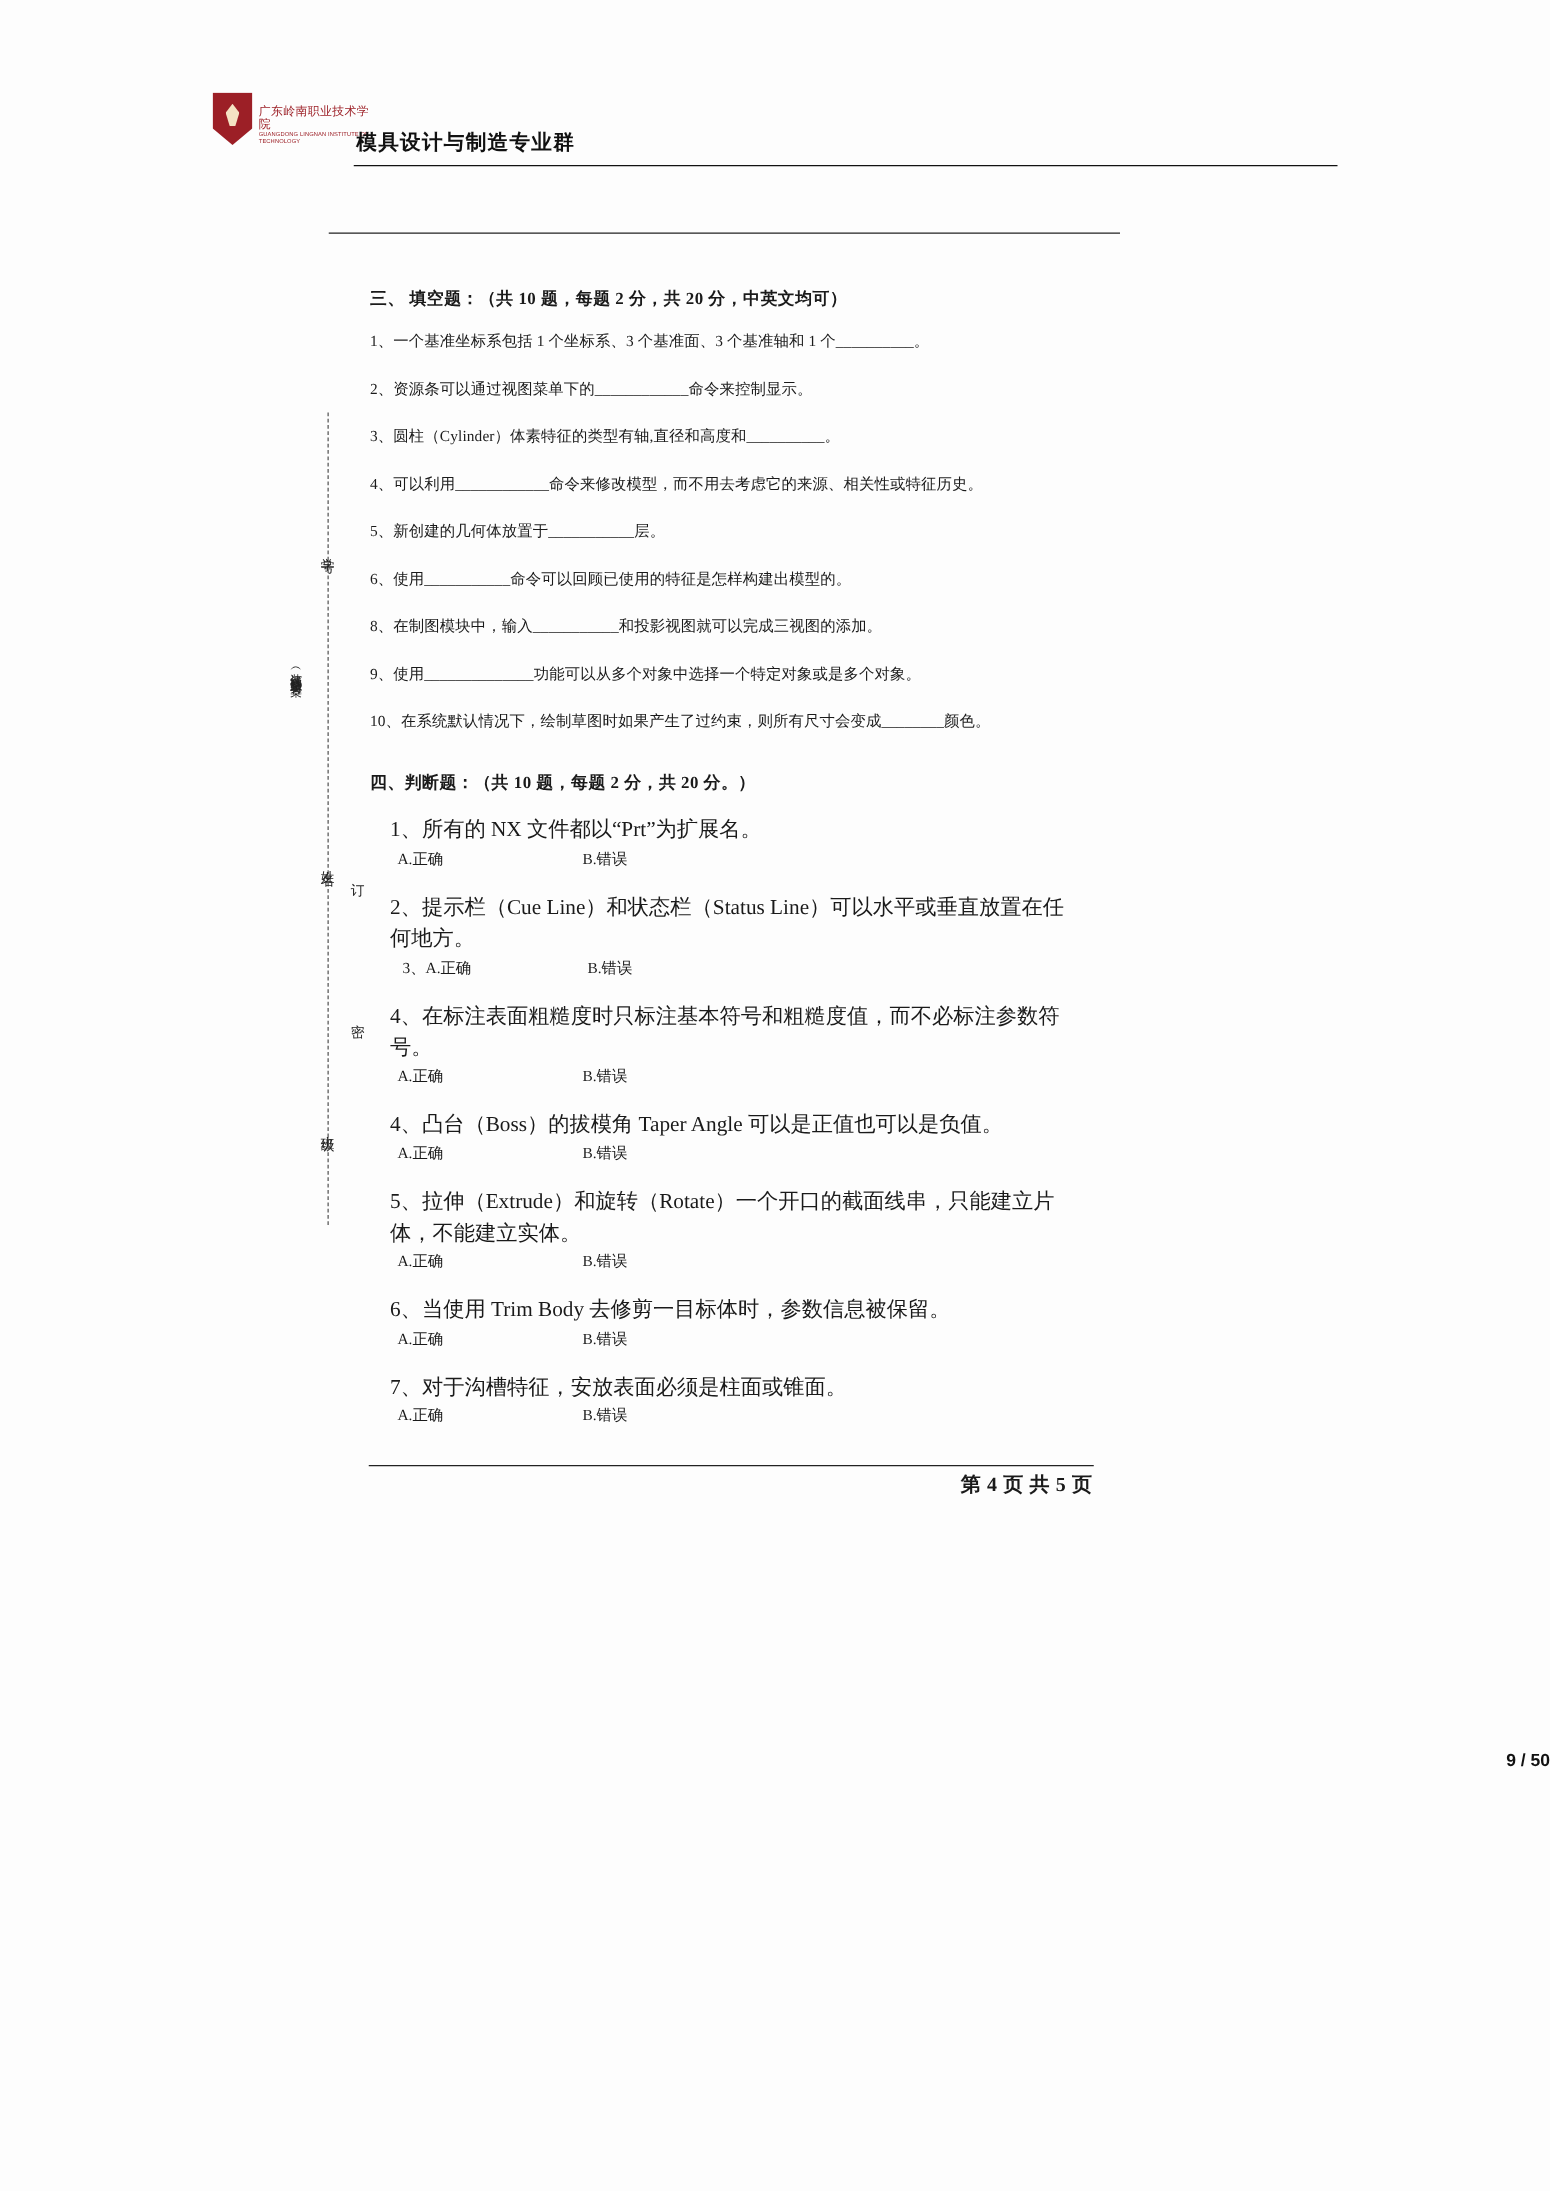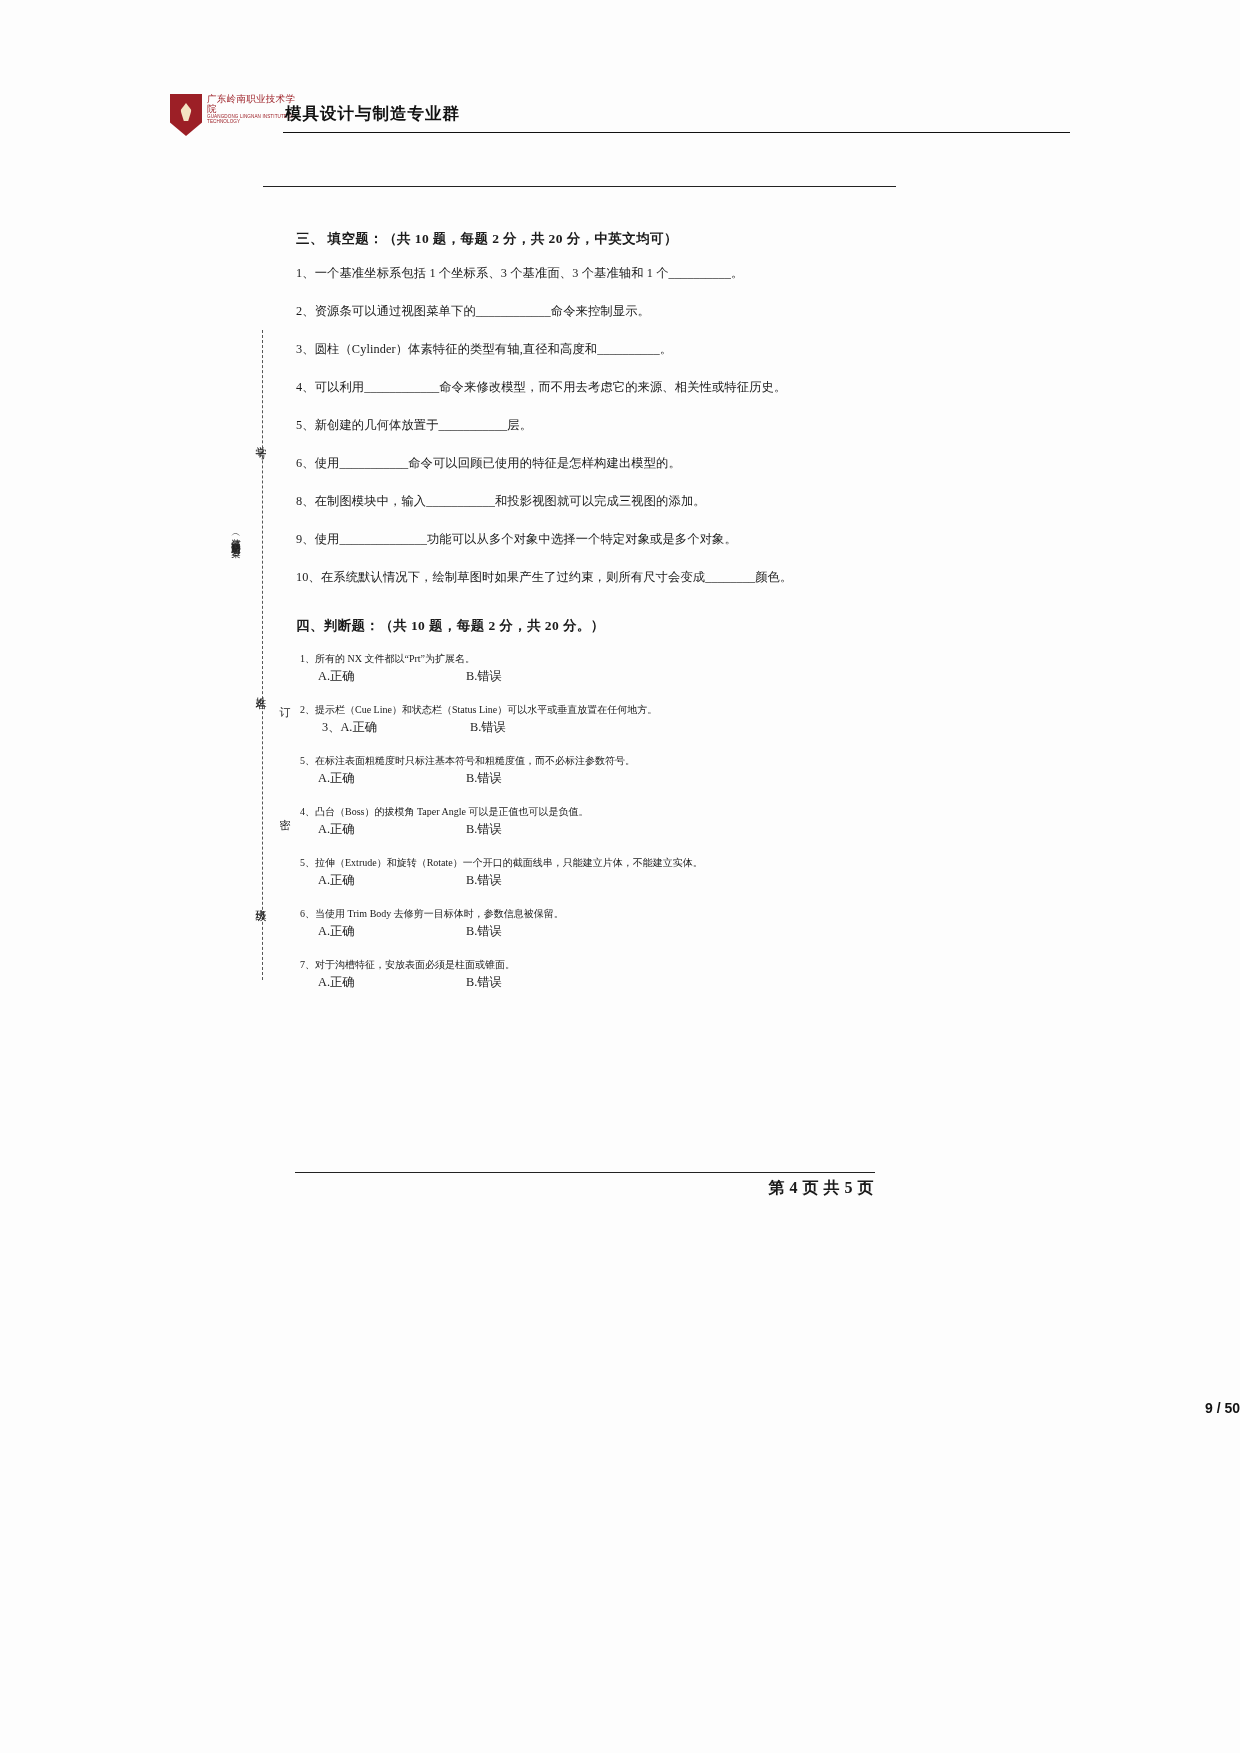--- a/index.html
+++ b/index.html
@@ -29,22 +29,21 @@
     width: 900px;
     height: 70px;
   }
   .logo {
     position: absolute;
     left: 0;
     top: 0;
     width: 130px;
     height: 46px;
     display: flex;
-    align-items: flex-start;
-    margin-top: 24px;
+    align-items: flex-end;
   }
   .logo-shield {
     width: 32px;
     height: 42px;
     background: #9c1f26;
     clip-path: polygon(0 0, 100% 0, 100% 68%, 50% 100%, 0 68%);
     position: relative;
     flex: 0 0 auto;
   }
   .logo-shield::after {
@@ -159,23 +158,23 @@
   .section-title.second {
     margin-top: 30px;
   }
   .q {
     font-size: 12.3px;
     line-height: 1.55;
     margin: 0 0 19px 0;
     letter-spacing: 0.1px;
   }
   .tf-q {
-    font-size: 10px;
+    font-size: 17px;
     line-height: 1.5;
-    margin: 0 0 2px 4px;
+    margin: 0 0 2px 16px;
   }
   .tf-opts {
     font-size: 12.3px;
     margin: 0 0 17px 0;
     padding-left: 22px;
     display: flex;
   }
   .tf-opts .opt-a { width: 148px; }
   .tf-opts.indent .opt-a { width: 148px; }
   .tf-opts.indent { padding-left: 26px; }
@@ -253,21 +252,21 @@
       <span class="opt-a">A.正确</span>
       <span class="opt-b">B.错误</span>
     </div>
 
     <p class="tf-q">2、提示栏（Cue Line）和状态栏（Status Line）可以水平或垂直放置在任何地方。</p>
     <div class="tf-opts indent">
       <span class="opt-a">3、A.正确</span>
       <span class="opt-b">B.错误</span>
     </div>
 
-    <p class="tf-q">5、在标注表面粗糙度时只标注基本符号和粗糙度值，而不必标注参数符号。</p>
+    <p class="tf-q">4、在标注表面粗糙度时只标注基本符号和粗糙度值，而不必标注参数符号。</p>
     <div class="tf-opts">
       <span class="opt-a">A.正确</span>
       <span class="opt-b">B.错误</span>
     </div>
 
     <p class="tf-q">4、凸台（Boss）的拔模角 Taper Angle 可以是正值也可以是负值。</p>
     <div class="tf-opts">
       <span class="opt-a">A.正确</span>
       <span class="opt-b">B.错误</span>
     </div>

